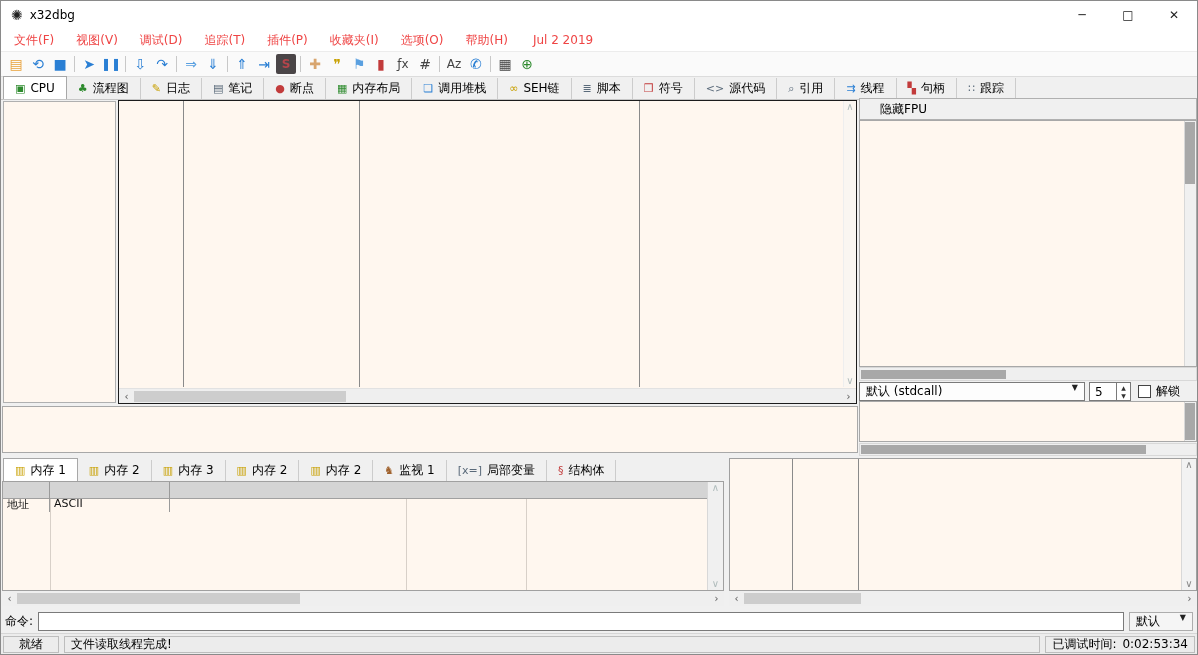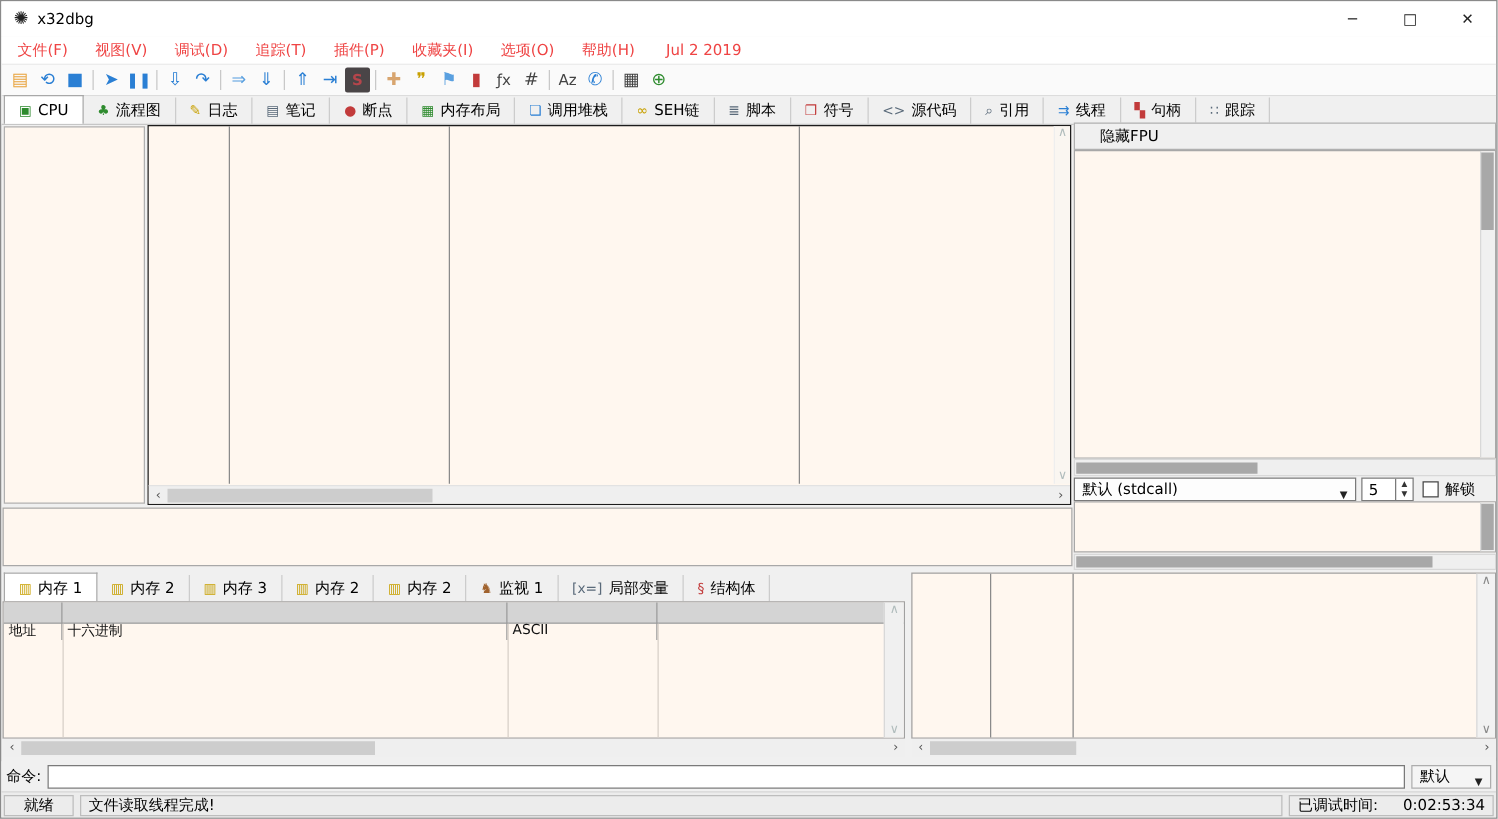--- a/index.html
+++ b/index.html
@@ -49,21 +49,21 @@
   
   #cpu-left-pane { left:2px; top:100px; width:113px; height:302px; border:1px solid #b0b0b0; }
   #disasm { left:117px; top:99px; width:739px; height:304px; border:1px solid #1c1c1c; }
   #info-pane { left:1px; top:405px; width:856px; height:47px; border:1px solid #a8a8a8; }
 
   
   #fpu-btn { position:absolute; left:858px; top:97px; width:338px; height:22px; background:#f0f0f0; border:1px solid #b0b0b0; font-size:12px; display:flex; align-items:center; padding-left:20px; }
   #registers { left:858px; top:119px; width:338px; height:247px; border:1px solid #a8a8a8; }
   #reg-hscroll { left:858px; top:366px; width:338px; height:14px; border:1px solid #d8d8d8; }
   #conv-row { position:absolute; left:858px; top:381px; width:338px; height:19px; display:flex; align-items:center; }
-  .combo { height:19px; border:1px solid #7a7a7a; background:#fdfdfd; font-size:12px; display:flex; align-items:flex-end; justify-content:space-between; padding:0 6px; }
+  .combo { height:19px; border:1px solid #7a7a7a; background:#fdfdfd; font-size:12px; display:flex; align-items:flex-start; justify-content:space-between; padding:0 6px; }
   .combo .caret { font-size:8px; color:#222; }
   #conv-combo { width:226px; }
   .spinner { margin-left:4px; width:42px; height:19px; border:1px solid #7a7a7a; background:#fff; display:flex; }
   .spin-val { flex:1; font-size:12px; padding-left:5px; display:flex; align-items:center; }
   .spin-btns { width:14px; border-left:1px solid #7a7a7a; display:flex; flex-direction:column; }
   .spin-btns span { flex:1; font-size:6px; color:#333; display:flex; align-items:center; justify-content:center; }
   .checkbox { margin-left:7px; width:13px; height:13px; border:1px solid #444; background:#fff; }
   .chk-label { margin-left:5px; font-size:12px; }
   #args { left:858px; top:400px; width:338px; height:41px; border:1px solid #a8a8a8; }
   #args-hscroll { left:858px; top:442px; width:338px; height:13px; border:1px solid #d8d8d8; }
@@ -84,21 +84,21 @@
   #cmd-row { position:absolute; left:0; top:608px; width:1196px; height:24px; background:#f0f0f0; display:flex; align-items:center; padding:0 4px; }
   #cmd-label { font-size:12px; margin-right:5px; white-space:nowrap; }
   #cmd-input { flex:1; height:19px; border:1px solid #7a7a7a; background:#fff; font-size:12px; padding:0 4px; outline:none; }
   #cmd-combo { width:64px; margin-left:5px; background:#f5f5f5; border:1px solid #adadad; }
 
   
   #statusbar { position:absolute; left:0; top:632px; width:1196px; height:21px; background:#ececec; border-top:1px solid #d6d6d6; display:flex; align-items:center; padding:0 2px; gap:5px; }
   .sb-box { border:1px solid #bdbdbd; height:17px; display:flex; align-items:center; font-size:12px; background:#ececec; padding:0 6px; white-space:nowrap; }
   #sb-ready { width:56px; justify-content:center; flex:0 0 auto; }
   #sb-msg { flex:1; }
-  #sb-time { flex:0 0 auto; gap:20px; }
+  #sb-time { flex:0 0 auto; gap:6px; }
 </style>
 </head>
 <body>
 
 <div class="titlebar">
   <span class="title-icon">✺</span>
   <span class="title-text">x32dbg</span>
   <div class="win-controls">
     <div class="win-btn">─</div>
     <div class="win-btn">□</div>
@@ -301,21 +301,20 @@
   </div>
   <div class="tab">
     <span class="tab-icon c-red">§</span>
     <span>结构体</span>
   </div>
 </div>
 
 <div class="pane" id="mem-table">
   <div class="tbl-header">
     <div class="hcell" style="width:47px;">地址</div>
-    <div class="hcell" style="width:356px;">十六进制</div>
     <div class="hcell" style="width:120px;">ASCII</div>
     <div class="hcell" style="flex:1; border-right:none;"></div>
   </div>
   <div class="bodyline" style="left:47px;"></div>
   <div class="bodyline" style="left:403px;"></div>
   <div class="bodyline" style="left:523px;"></div>
   <div class="vscroll" style="right:0; top:0; bottom:0; width:16px; background:#f0f0f0;">
     <span class="scroll-arrow lt">∧</span>
     <span class="scroll-arrow lt">∨</span>
   </div>

